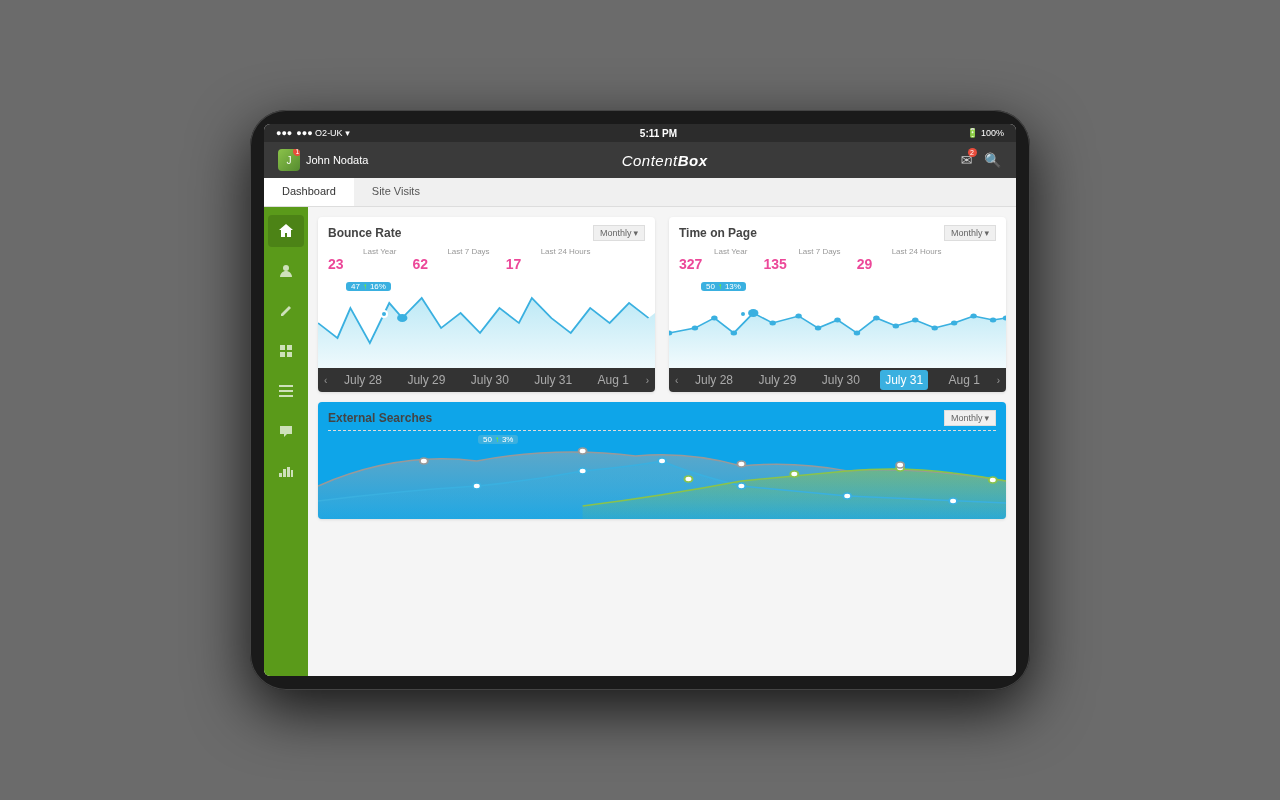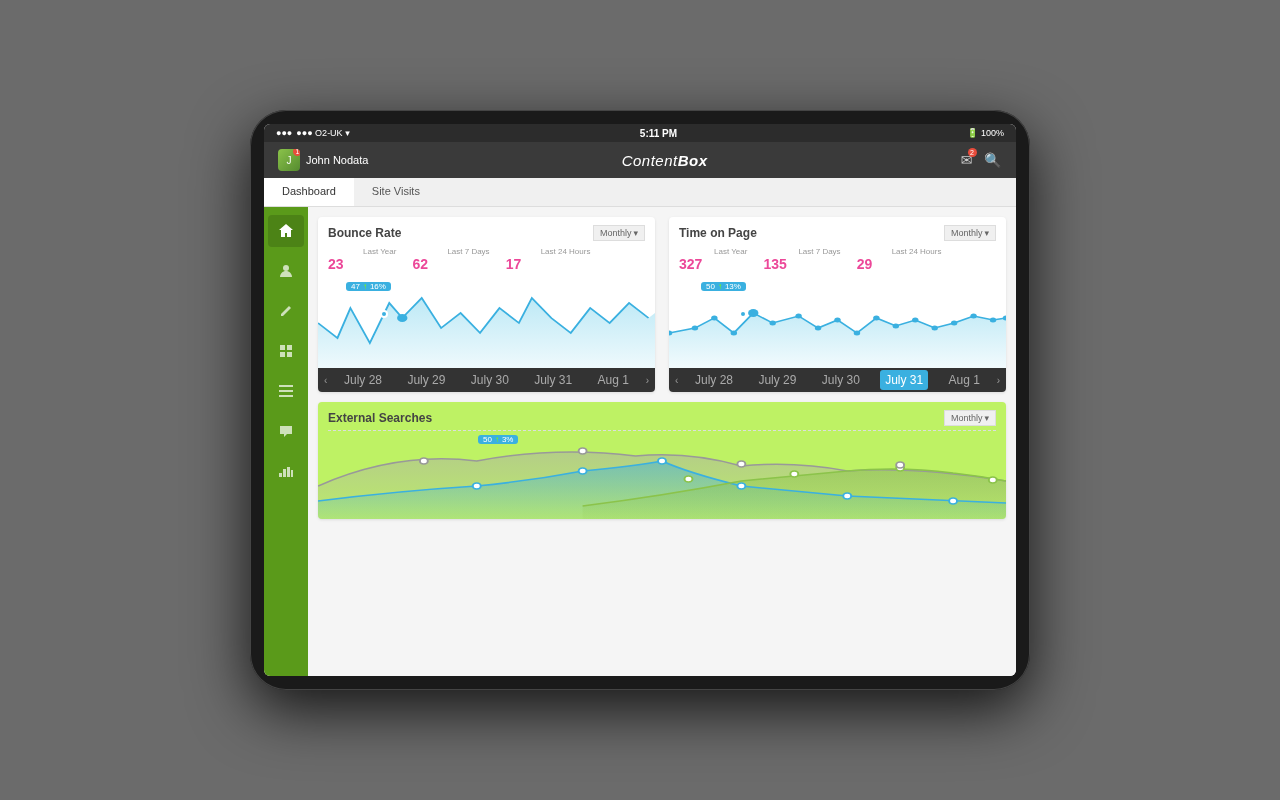--- a/index.html
+++ b/index.html
@@ -240,21 +240,21 @@
       border-radius: 3px;
       cursor: pointer;
     }
     .date-item.active {
       background: #3ab0e0;
       color: #fff;
     }
 
     
     .ext-search-card {
-      background: #bef264;
+      background: #0ea5e9;
       border-radius: 4px;
       overflow: hidden;
       box-shadow: 0 1px 3px rgba(0,0,0,0.1);
     }
     .ext-chart-area {
       height: 80px;
       position: relative;
       overflow: hidden;
     }
 

